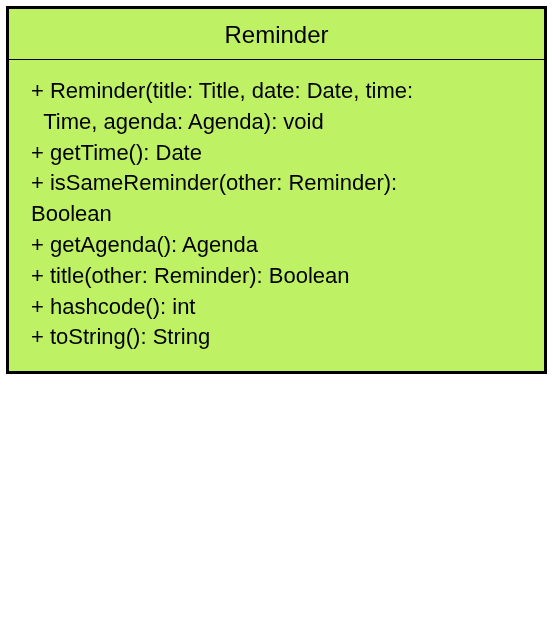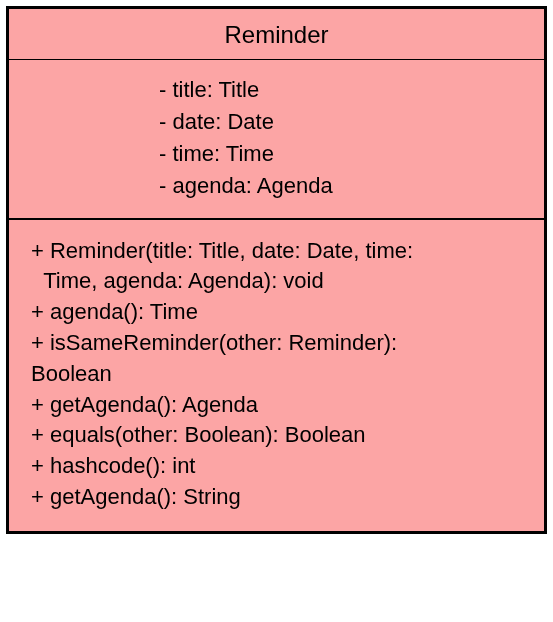--- a/index.html
+++ b/index.html
@@ -8,21 +8,21 @@
       box-sizing: border-box;
     }
     body {
       background: #fff;
       font-family: Arial, Helvetica, sans-serif;
       padding: 6px;
     }
     .uml-class {
       border: 3px solid #000;
       width: 541px;
-      background: #fca5a5;
+      background: #bef264;
     }
     .uml-section {
       padding: 8px 20px;
     }
     .uml-name {
       text-align: center;
       font-size: 24px;
       padding: 12px 20px 10px;
       border-bottom: 1px solid #000;
     }
@@ -41,30 +41,24 @@
       white-space: pre-wrap;
     }
   </style>
 </head>
 <body>
 
 <div class="uml-class">
   <div class="uml-name">
     <span>Reminder</span>
   </div>
-  <div class="uml-attributes uml-section">
-    <div class="attr-row">- title: Title</div>
-    <div class="attr-row">- date: Date</div>
-    <div class="attr-row">- time: Time</div>
-    <div class="attr-row">- agenda: Agenda</div>
-  </div>
   <div class="uml-methods uml-section">
     <div class="method-row">+ Reminder(title: Title, date: Date, time:
   Time, agenda: Agenda): void</div>
-    <div class="method-row">+ agenda(): Time</div>
+    <div class="method-row">+ getTime(): Date</div>
     <div class="method-row">+ isSameReminder(other: Reminder):
 Boolean</div>
     <div class="method-row">+ getAgenda(): Agenda</div>
-    <div class="method-row">+ equals(other: Boolean): Boolean</div>
+    <div class="method-row">+ title(other: Reminder): Boolean</div>
     <div class="method-row">+ hashcode(): int</div>
-    <div class="method-row">+ getAgenda(): String</div>
+    <div class="method-row">+ toString(): String</div>
   </div>
 </div>
 
 </body></html>

